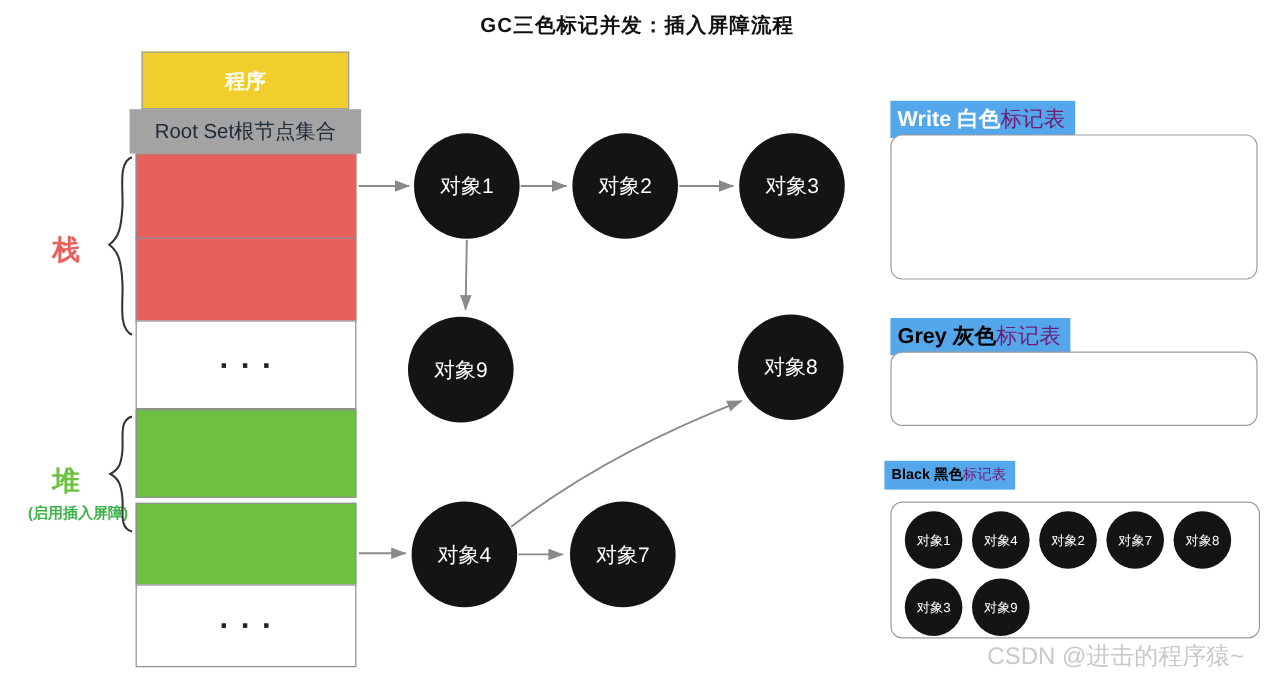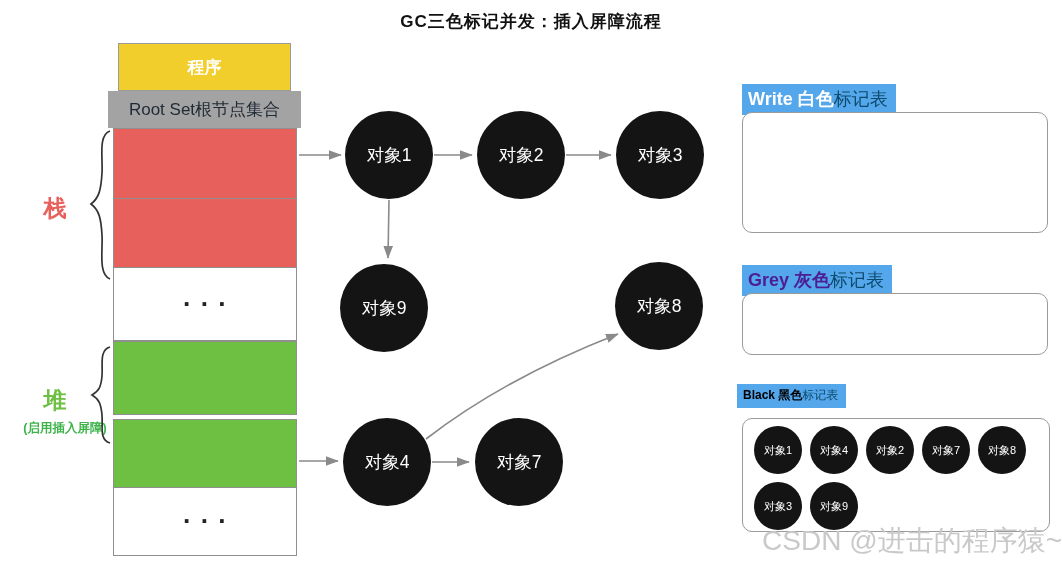--- a/index.html
+++ b/index.html
@@ -51,38 +51,38 @@
     font-size:17.5px;
   }
   
   .connectors{position:absolute;left:0;top:0;pointer-events:none;}
   
   .phead{
     position:absolute;background:#55A7EB;padding:3px 8px 4px 6px;
     font-size:18px;white-space:nowrap;
   }
   .phead .en{font-weight:bold;}
-  .phead .suffix{color:#0c4a6e;font-weight:normal;}
+  .phead .suffix{color:#701a75;font-weight:normal;}
   .phead-white .en{color:#ffffff;}
-  .phead-grey .en{color:#4c1d95;}
+  .phead-grey .en{color:#000000;}
   .phead-black .en{color:#000000;}
   .pbox{
     position:absolute;background:#ffffff;border:1.5px solid #9a9a9a;
     border-radius:10px;box-sizing:border-box;
   }
   .pbox-black{
     display:flex;flex-wrap:wrap;align-content:flex-start;
     gap:8px;padding:7px 8px 0 11px;
   }
   .bnode{
     width:48px;height:48px;border-radius:50%;background:#141414;flex:0 0 auto;
     color:#ffffff;display:flex;align-items:center;justify-content:center;font-size:11px;
   }
   .watermark{
-    position:absolute;right:0;bottom:3px;color:#c9c9c9;font-size:28px;
+    position:absolute;right:25px;bottom:3px;color:#c9c9c9;font-size:20px;
   }
 </style>
 </head>
 <body>
 
 <div class="canvas">
 
   <div class="title">GC三色标记并发：插入屏障流程</div>
 
   <div class="program-box">

